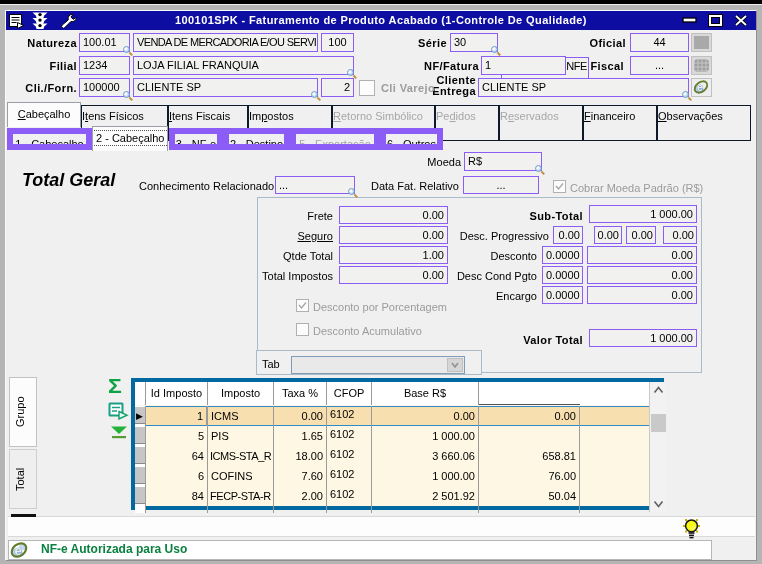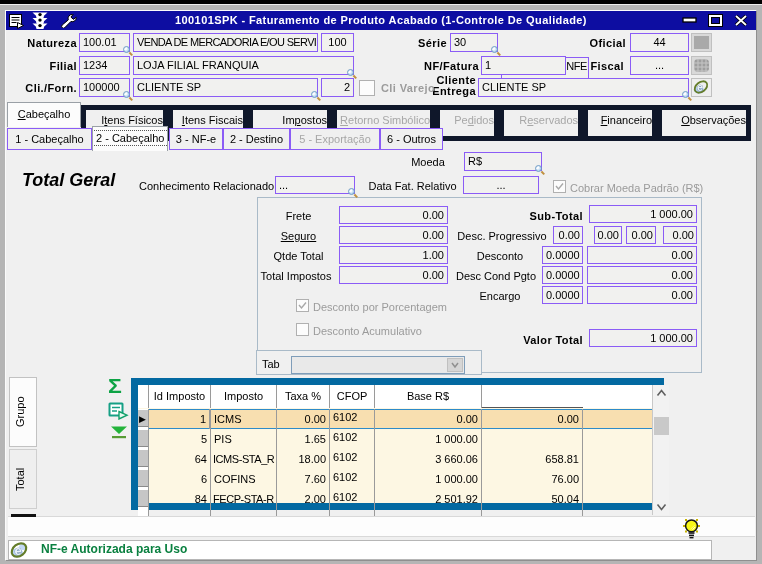--- a/index.html
+++ b/index.html
@@ -7,32 +7,32 @@
 body { background:#b5b5b5; font-family:"Liberation Sans", sans-serif; font-size:11px; color:#000; position:relative; }
 .abs { position:absolute; }
 #blacktop { left:0; top:0; width:762px; height:4px; background:#000; }
 #whiteline { left:0; top:4px; width:762px; height:1px; background:#ededed; }
 #dialog { left:5px; top:10px; width:752px; height:551px; background:#f0f0f0;
   border-top:1px solid #fbfbfb; border-left:1px solid #fbfbfb;
   border-right:1px solid #8f8f8f; border-bottom:1px solid #8f8f8f; }
 #titlebar { left:6px; top:11px; width:750px; height:19px; background:#0d0da1; }
 #title { left:6px; top:14px; width:750px; text-align:center; color:#fff; font-weight:bold; font-size:11px; letter-spacing:0.4px; }
 .lb { font-weight:bold; text-align:right; white-space:nowrap; letter-spacing:0.4px; }
-.rl { font-weight:normal; text-align:center; white-space:nowrap; }
+.rl { font-weight:normal; text-align:right; white-space:nowrap; }
 .f { border:1px solid #8b5cf6; background:#f1f1ef; font-size:11px; line-height:17px; padding:0 3px; white-space:nowrap; overflow:hidden; }
 .ctr { text-align:center; }
 .rt { text-align:right; }
 .ball { width:7px; height:7px; border-radius:50%; background:radial-gradient(circle at 35% 35%, #ffffff 15%, #b9d7f2 60%, #8cb8e0 100%); border:1px solid #6f9cc6; z-index:5; }
 .ball:after { content:""; position:absolute; width:4px; height:1.5px; background:#c09040; transform:rotate(45deg); left:5px; top:6px; }
 .btn { width:21px; height:19px; background:#d9d9d9; border:1px solid #c0c0c0; }
 .cb { width:13px; height:13px; border:1px solid #b0b0b0; background:#fcfcfc; }
 .gray { color:#9b9b9b; }
-.tab1 { top:105px; height:36px; background:#f0f0f0; border:5px solid #0f172a; text-align:right; line-height:20px; white-space:nowrap; overflow:hidden; }
+.tab1 { top:105px; height:36px; background:#f0f0f0; border:1px solid #0f172a; text-align:left; line-height:20px; white-space:nowrap; overflow:hidden; }
 .tab1a { top:102px; height:25px; background:#fcfcfc; border:1px solid #9aa0a6; border-bottom:none; text-align:center; line-height:22px; z-index:2; white-space:nowrap; overflow:hidden; }
-.tab2 { top:128px; height:22px; background:#f0f0f0; border:1px solid #8b5cf6; text-align:center; line-height:20px; white-space:nowrap; overflow:hidden; }
+.tab2 { top:128px; height:22px; background:#f0f0f0; border:6px solid #8b5cf6; text-align:center; line-height:20px; white-space:nowrap; overflow:hidden; }
 .tab2a { top:126px; height:25px; background:#fcfcfc; border:1px solid #9aa0a6; border-bottom:none; text-align:center; line-height:22px; z-index:2; white-space:nowrap; overflow:hidden; }
 .dis { color:#a7a7a7; }
 u { text-decoration:underline; }
 .gb { border:1px solid #a9bac8; }
 .hdrcell { position:absolute; top:0; height:23px; line-height:23px; text-align:center; background:#fff; border-right:1px solid #9a9a9a; }
 .gcell { position:absolute; height:20px; line-height:20px; border-right:1px solid #9a9a9a; padding:0 3px; white-space:nowrap; overflow:hidden; }
 .vtab { writing-mode:vertical-rl; transform:rotate(180deg); text-align:center; }
 </style>
 </head>
 <body>
@@ -226,21 +226,21 @@
   <rect x="1.5" y="1.5" width="13" height="12" fill="#fff" stroke="#16a085" stroke-width="2" rx="0.5"></rect>
   <line x1="4" y1="5.5" x2="12" y2="5.5" stroke="#16a085" stroke-width="1.5"></line>
   <line x1="4" y1="9" x2="9" y2="9" stroke="#16a085" stroke-width="1.5"></line>
   <path d="M11 9.5 L19 13.2 L11 17 Z" fill="#e8f8f0" stroke="#12a06a" stroke-width="1.4"></path>
 </svg>
 <svg class="abs" style="left:110px;top:426px;" width="18" height="13" viewBox="0 0 18 13">
   <path d="M1 0.5 L17 0.5 L9 8 Z" fill="#23b33a"></path>
   <rect x="2" y="10" width="14" height="2.2" fill="#579b35"></rect>
 </svg>
 
-<div class="abs" style="left:131px;top:378px;width:533px;height:132px;border:7px solid #0369a1;background:#fdf7e3;">
+<div class="abs" style="left:131px;top:378px;width:533px;height:132px;border:4px solid #0369a1;background:#fdf7e3;">
 
   <div style="position:absolute;left:0;top:0;width:531px;height:23px;background:#fff;border-bottom:1px solid #555;"></div>
   <div class="hdrcell" style="left:0px;width:11px;"></div>
   <div class="hdrcell" style="left:11px;width:62px;">Id Imposto</div>
   <div class="hdrcell" style="left:73px;width:66px;">Imposto</div>
   <div class="hdrcell" style="left:139px;width:53px;">Taxa %</div>
   <div class="hdrcell" style="left:192px;width:45px;">CFOP</div>
   <div class="hdrcell" style="left:237px;width:107px;">Base R$</div>
   <div class="hdrcell" style="left:445px;width:69px;border-right:none;"></div>
 

